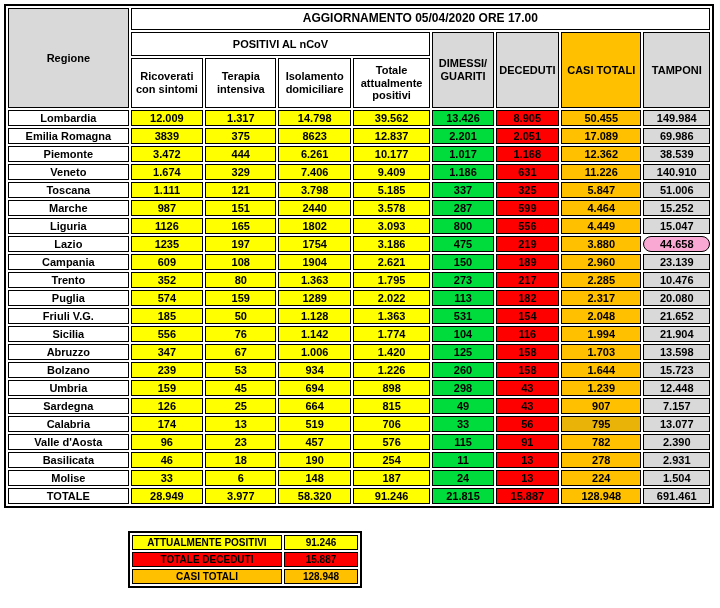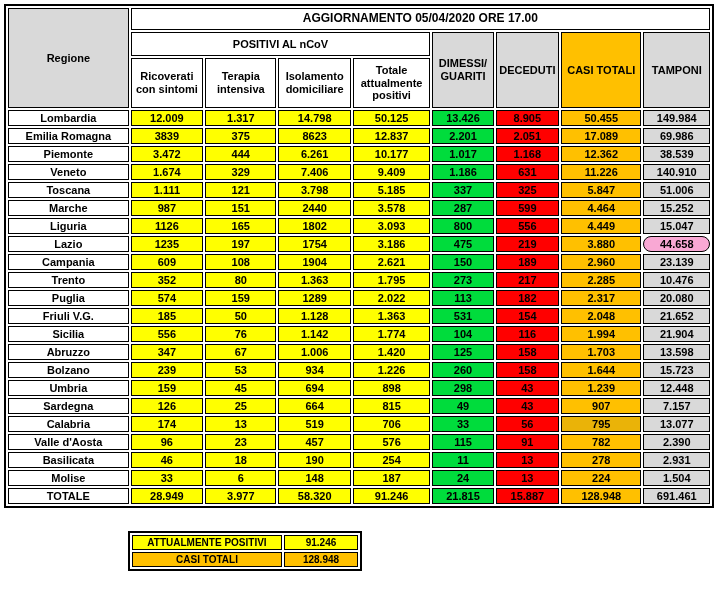--- a/index.html
+++ b/index.html
@@ -66,21 +66,21 @@
       <td style="background-color: rgb(255, 255, 255);">Isolamento domiciliare</td>
       <td style="background-color: rgb(255, 255, 255);">Totale attualmente positivi</td>
     </tr>
   </thead>
   <tbody>
       <tr>
         <td class="region">Lombardia</td>
         <td style="background-color: rgb(255, 255, 0);">12.009</td>
         <td style="background-color: rgb(255, 255, 0);">1.317</td>
         <td style="background-color: rgb(255, 255, 0);">14.798</td>
-        <td style="background-color: rgb(255, 255, 0);">50.125</td>
+        <td style="background-color: rgb(255, 255, 0);">39.562</td>
         <td style="background-color: rgb(0, 220, 60);">13.426</td>
         <td style="background-color: rgb(255, 0, 0);">8.905</td>
         <td style="background-color: rgb(255, 192, 0);">50.455</td>
         <td style="background-color: rgb(217, 217, 217);">149.984</td>
       </tr>
       <tr>
         <td class="region">Emilia Romagna</td>
         <td style="background-color: rgb(255, 255, 0);">3839</td>
         <td style="background-color: rgb(255, 255, 0);">375</td>
         <td style="background-color: rgb(255, 255, 0);">8623</td>
@@ -313,17 +313,21 @@
     </tbody>
 </table>
 
 <table class="sum">
   <tbody>
       <tr>
         <td class="lbl" style="background-color: rgb(255, 255, 0);">ATTUALMENTE POSITIVI</td>
         <td class="val" style="background-color: rgb(255, 255, 0);">91.246</td>
       </tr>
       <tr>
+        <td class="lbl" style="background-color: rgb(255, 0, 0);">TOTALE DECEDUTI</td>
+        <td class="val" style="background-color: rgb(255, 0, 0);">15.887</td>
+      </tr>
+      <tr>
         <td class="lbl" style="background-color: rgb(255, 192, 0);">CASI TOTALI</td>
         <td class="val" style="background-color: rgb(255, 192, 0);">128.948</td>
       </tr>
     </tbody>
 </table>
 
 </body></html>

